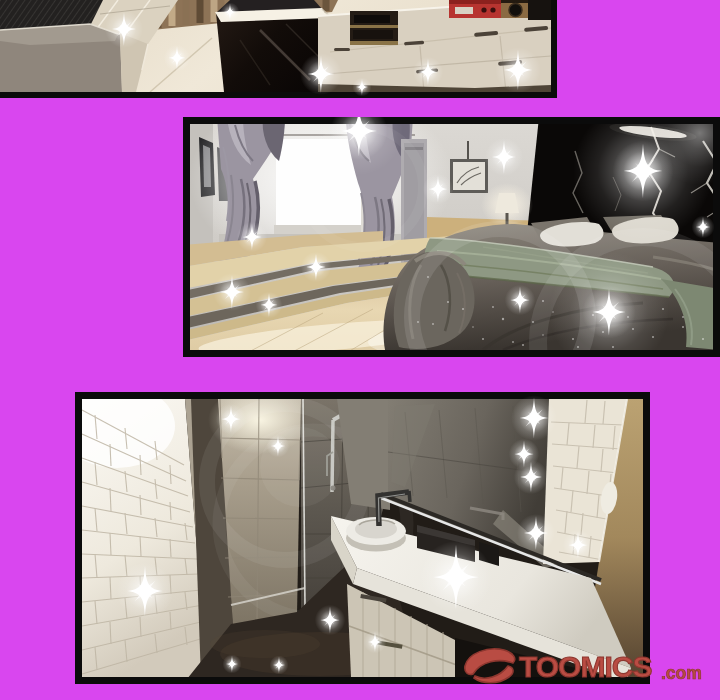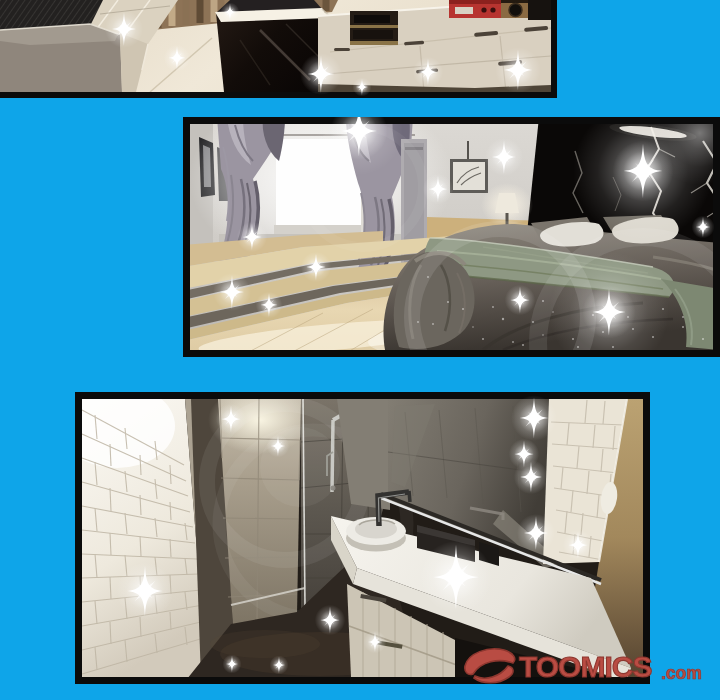--- a/index.html
+++ b/index.html
@@ -1,16 +1,16 @@
 <!DOCTYPE html>
 <html><head>
 <meta charset="utf-8">
 <style>
   html,body{margin:0;padding:0;background:#fff}
-  .page{position:relative;width:720px;height:700px;background:#0ea5e9;overflow:hidden;font-family:"Liberation Sans",sans-serif}
+  .page{position:relative;width:720px;height:700px;background:#d946ef;overflow:hidden;font-family:"Liberation Sans",sans-serif}
   .page svg{display:block;position:absolute}
 </style>
 </head>
 <body>
 <div class="page">
 
 <svg width="0" height="0" style="position:absolute">
   <defs>
     <radialGradient id="gglow">
       <stop offset="0" stop-color="#ffffff" stop-opacity="1"></stop>

